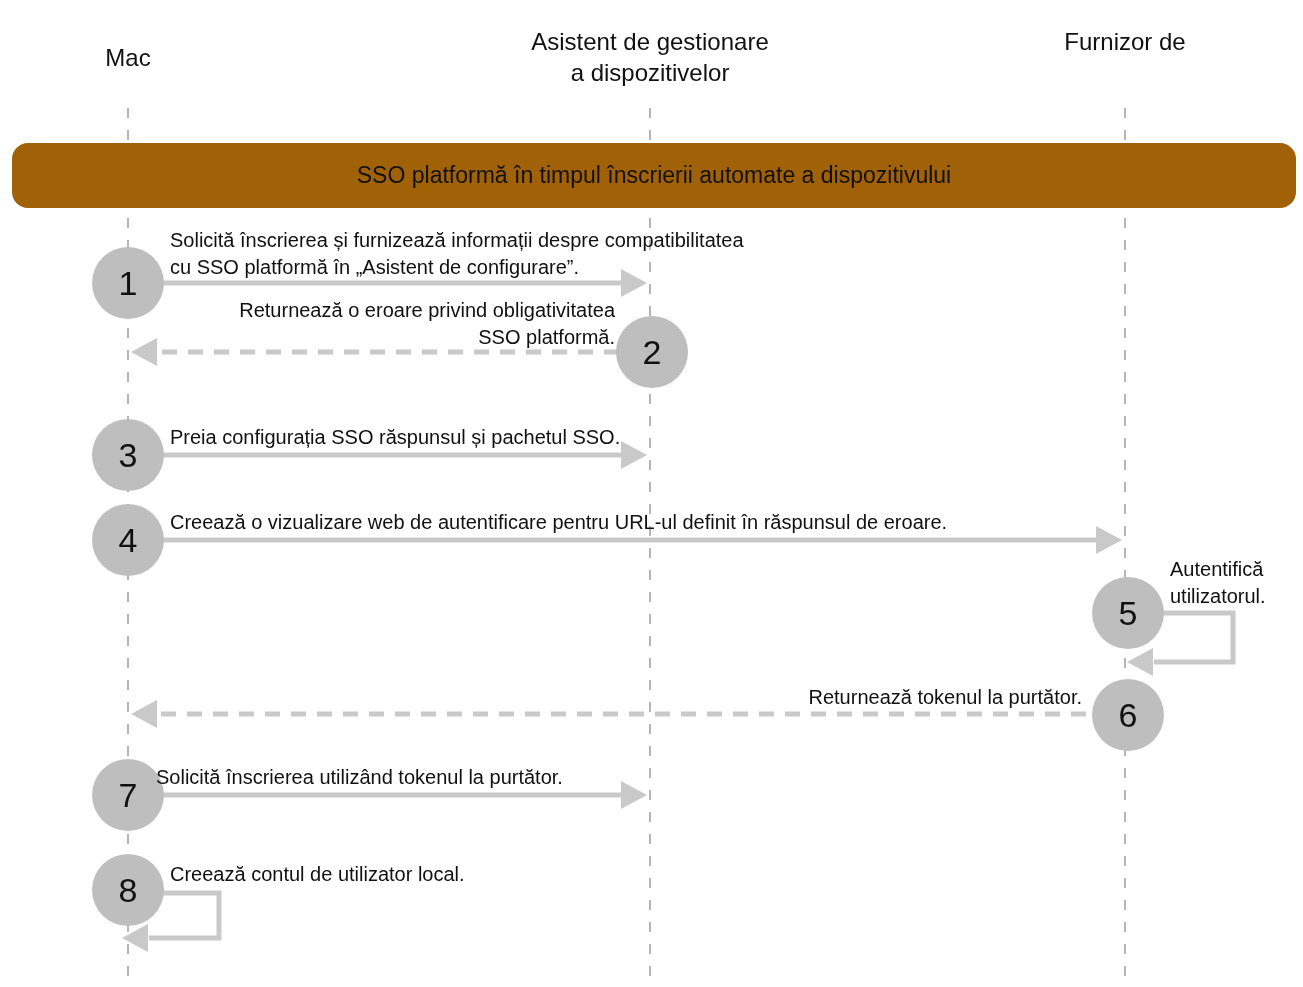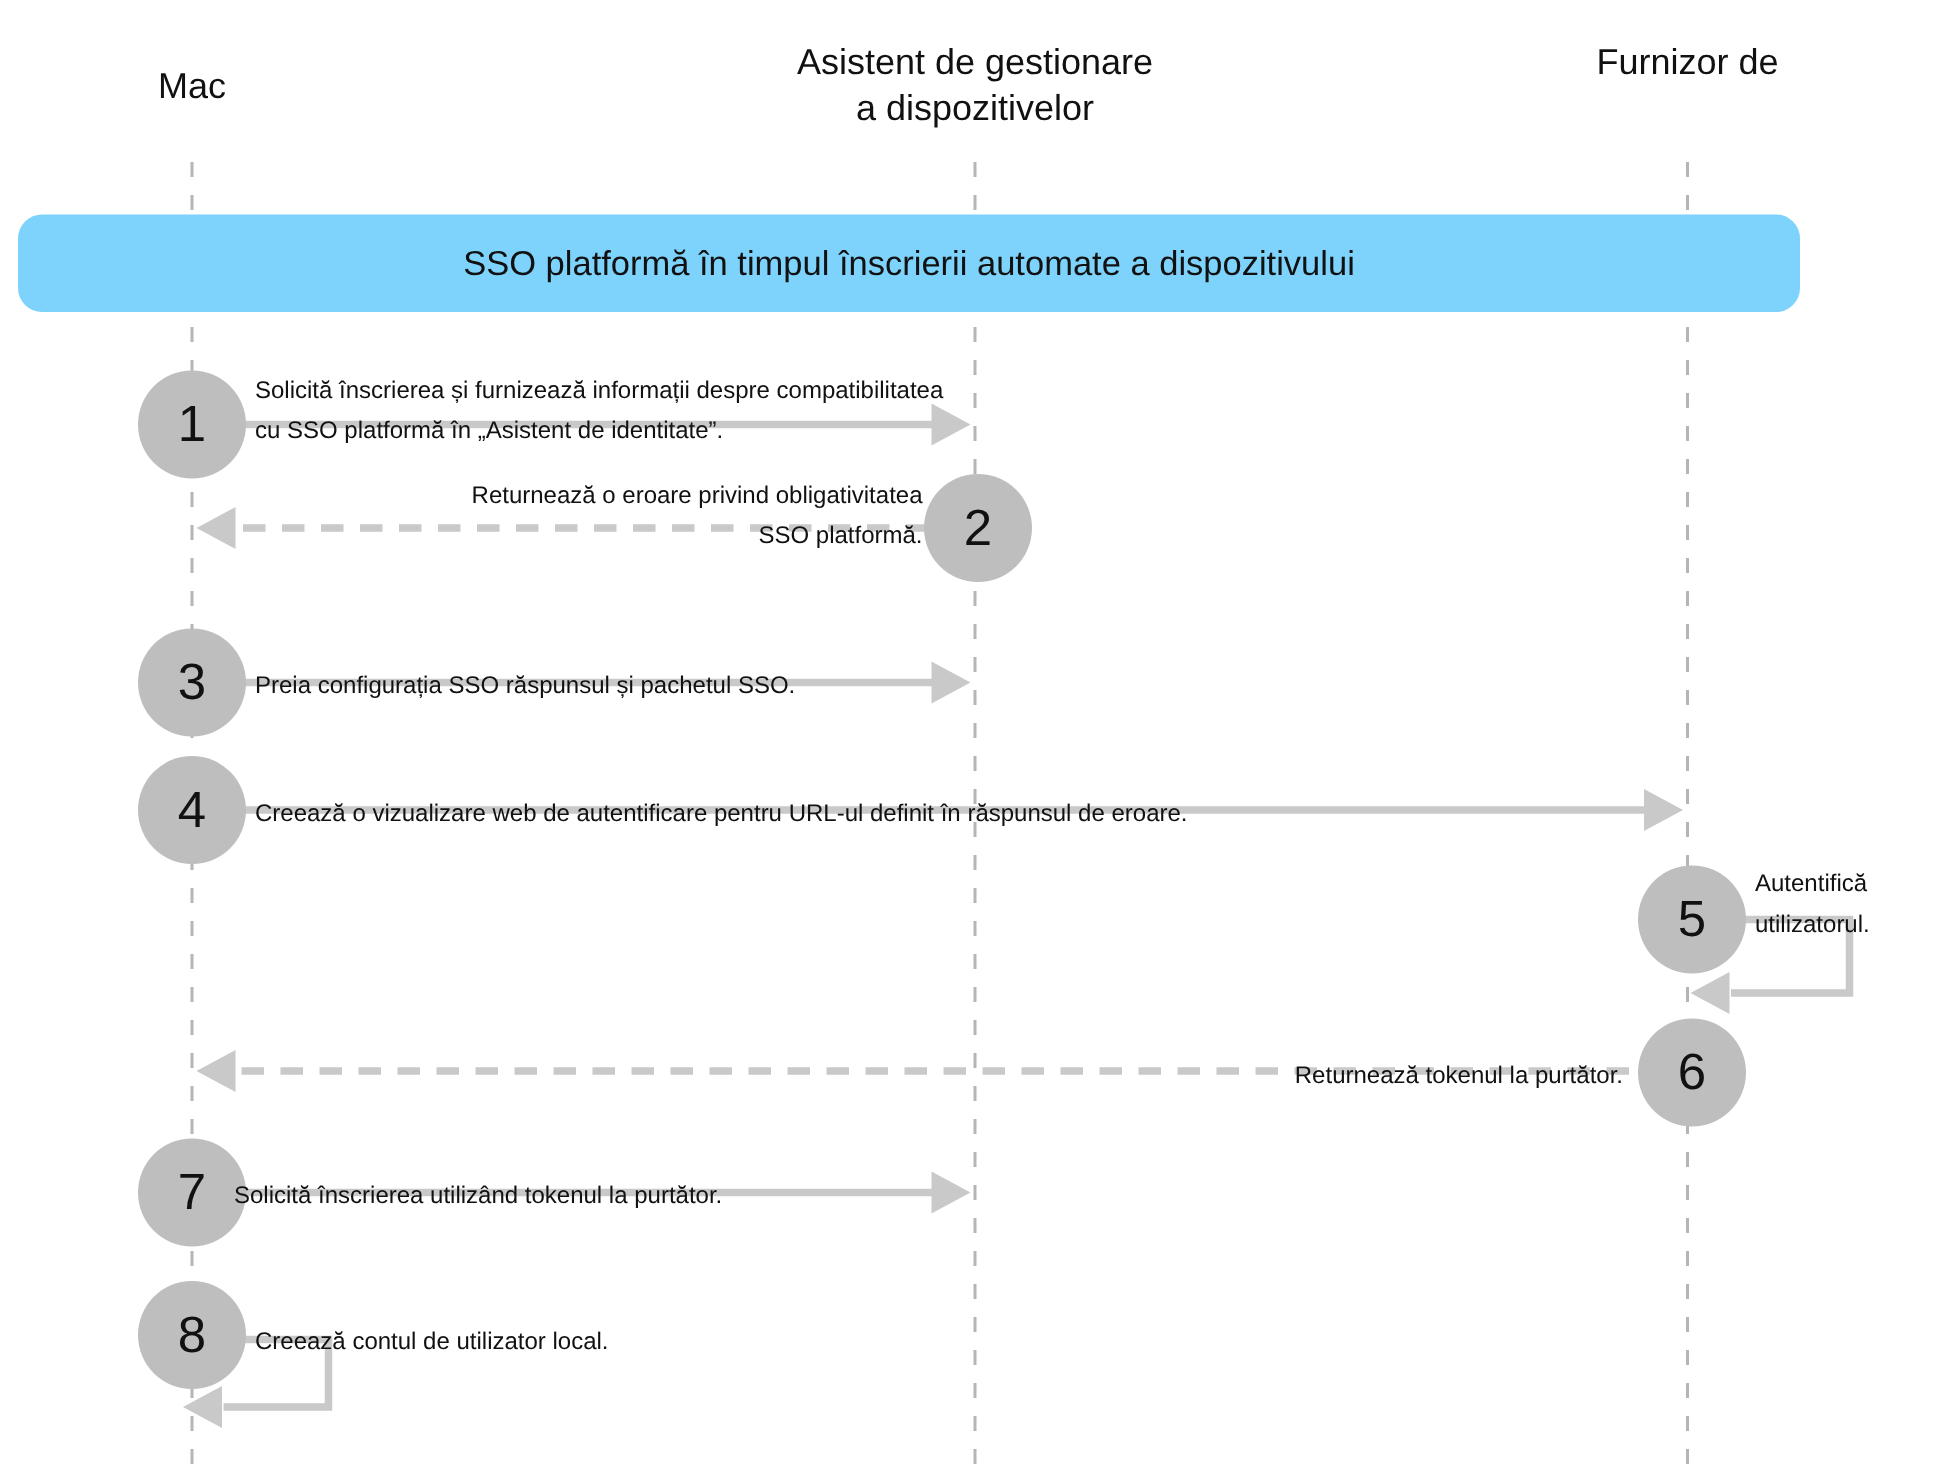--- a/index.html
+++ b/index.html
@@ -21,22 +21,22 @@
     position: absolute;
     text-align: center;
     font-size: 24px;
     line-height: 31px;
     z-index: 3;
     color: #111;
   }
   .banner {
     position: absolute;
     left: 12px; top: 143px;
-    width: 1188px; height: 65px;
-    background: #7dd3fc;
+    width: 1284px; height: 65px;
+    background: #a16207;
     border-radius: 16px;
     display: flex;
     align-items: center;
     justify-content: center;
     font-size: 23px;
     color: #111;
     z-index: 2;
   }
   .step-circle {
     position: absolute;
@@ -45,26 +45,25 @@
     background: #bebebe;
     display: flex;
     align-items: center;
     justify-content: center;
     font-size: 34px;
     color: #111;
     z-index: 3;
   }
   .msg {
     position: absolute;
-    font-size: 16px;
+    font-size: 20px;
     line-height: 27px;
     white-space: nowrap;
     z-index: 3;
     color: #111;
-    margin-top: 20px;
   }
   .msg.right { text-align: right; }
   .msg div { white-space: nowrap; }
 </style>
 </head>
 <body>
 
 <div class="diagram">
 
   <svg class="svg-layer" viewBox="0 0 1303 987" xmlns="http://www.w3.org/2000/svg" aria-hidden="true">
@@ -149,21 +148,21 @@
     </div>
   <div class="step-circle" style="left:92px;  top:759px;">
       <span>7</span>
     </div>
   <div class="step-circle" style="left:92px;  top:854px;">
       <span>8</span>
     </div>
 
   <div class="msg" style="left:170px; top:227px;">
     <div>Solicită înscrierea și furnizează informații despre compatibilitatea</div>
-    <div>cu SSO platformă în „Asistent de identitate”.</div>
+    <div>cu SSO platformă în „Asistent de configurare”.</div>
   </div>
 
   <div class="msg right" style="right:688px; top:297px;">
     <div>Returnează o eroare privind obligativitatea</div>
     <div>SSO platformă.</div>
   </div>
 
   <div class="msg" style="left:170px; top:424px;">
     <div>Preia configurația SSO răspunsul și pachetul SSO.</div>
   </div>

